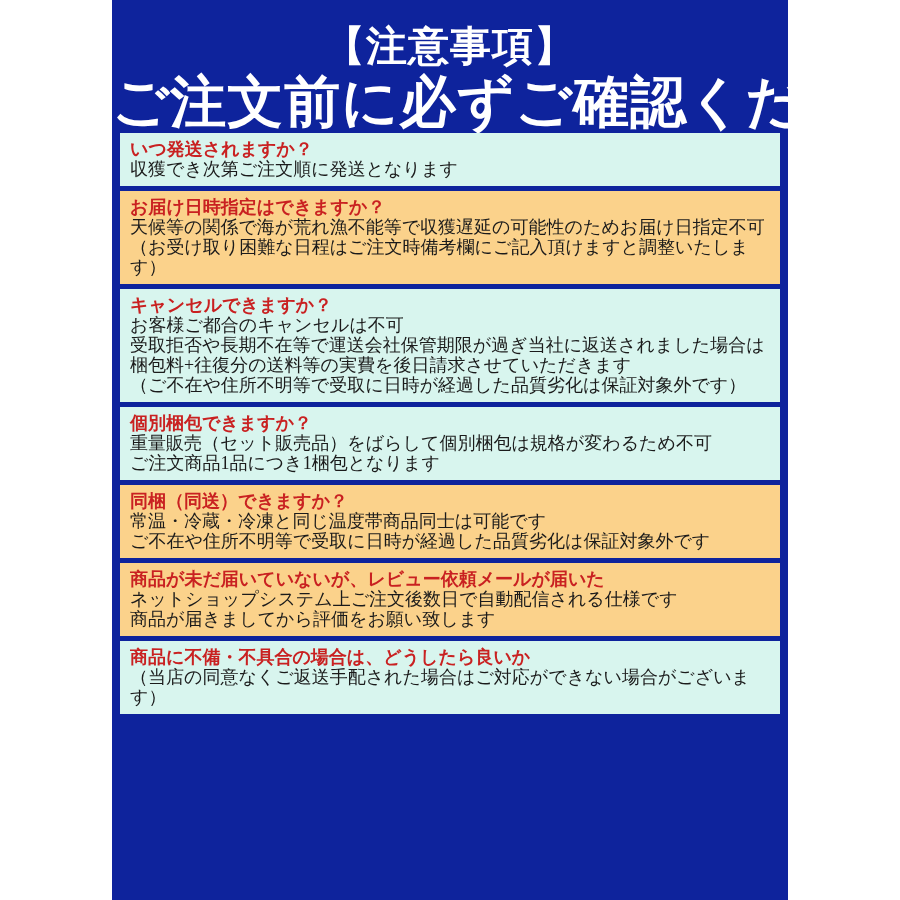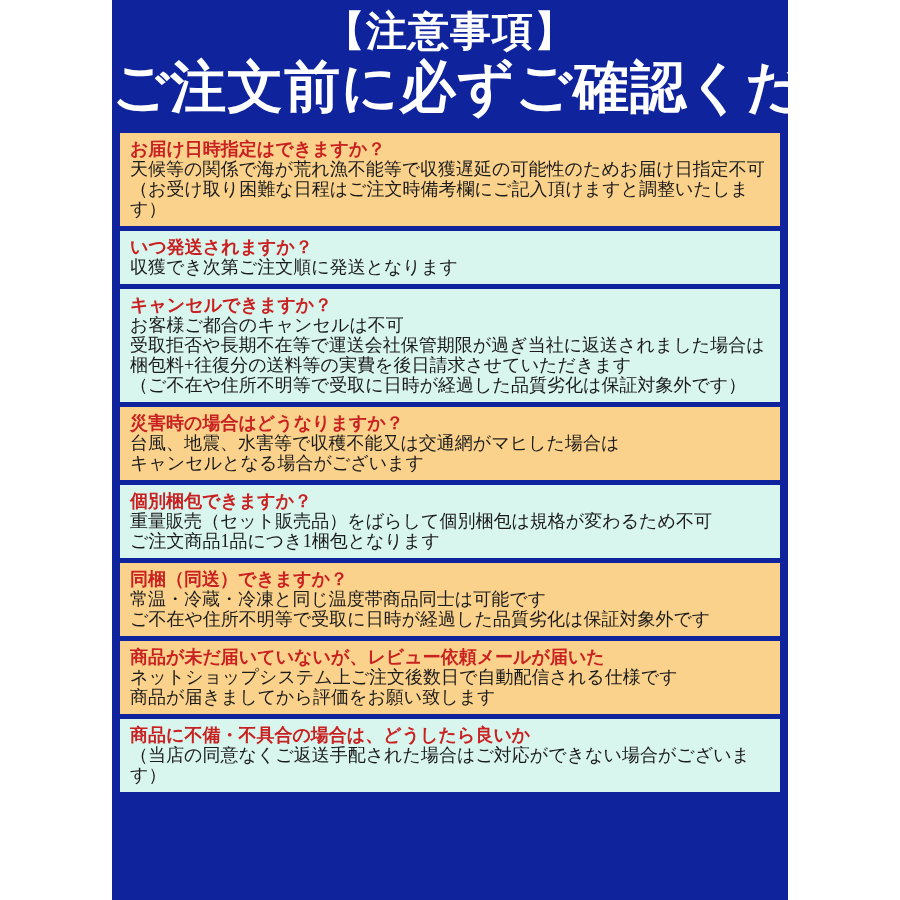--- a/index.html
+++ b/index.html
@@ -15,21 +15,21 @@
     width:900px;height:900px;position:relative;background:#ffffff;
     font-family:"Liberation Serif","DejaVu Serif",serif;
     overflow:hidden;
   }
   .panel{
     position:absolute;left:112px;top:0;width:676px;height:900px;
     background:var(--blue);
   }
   .header{
     text-align:center;color:#ffffff;font-weight:bold;
-    padding-top:8px;height:130px;
+    padding-top:23px;height:130px;
   }
   .header-line1{font-size:41px;line-height:1.15;letter-spacing:1px;}
   .header-line2{font-size:56px;line-height:1.15;letter-spacing:1px;white-space:nowrap;}
   .sections{
     padding:3px 8px 0 8px;
     display:flex;flex-direction:column;gap:5px;
   }
   .section{
     padding:6px 10px 7px 10px;
     font-size:18px;line-height:20px;
@@ -41,44 +41,39 @@
 </style>
 </head>
 <body>
 
 <div class="panel">
   <div class="header">
     <div class="header-line1">【注意事項】</div>
     <div class="header-line2">ご注文前に必ずご確認ください</div>
   </div>
   <div class="sections" id="sections">
+  <section class="section cyan">
+    <div class="q">いつ発送されますか？</div>
+  <div class="line">収獲でき次第ご注文順に発送となります</div>
+      </section>
+
   <section class="section orange">
     <div class="q">お届け日時指定はできますか？</div>
   <div class="line">天候等の関係で海が荒れ漁不能等で収獲遅延の可能性のためお届け日指定不可</div>
         <div class="line">（お受け取り困難な日程はご注文時備考欄にご記入頂けますと調整いたします）</div>
-      </section>
-
-  <section class="section cyan">
-    <div class="q">いつ発送されますか？</div>
-  <div class="line">収獲でき次第ご注文順に発送となります</div>
       </section>
 
   <section class="section cyan">
     <div class="q">キャンセルできますか？</div>
   <div class="line">お客様ご都合のキャンセルは不可</div>
         <div class="line">受取拒否や長期不在等で運送会社保管期限が過ぎ当社に返送されました場合は</div>
         <div class="line">梱包料+往復分の送料等の実費を後日請求させていただきます</div>
         <div class="line">（ご不在や住所不明等で受取に日時が経過した品質劣化は保証対象外です）</div>
       </section>
 
-  <section class="section orange">
-    <div class="q">災害時の場合はどうなりますか？</div>
-  <div class="line">台風、地震、水害等で収穫不能又は交通網がマヒした場合は</div>
-        <div class="line">キャンセルとなる場合がございます</div>
-      </section>
 
   <section class="section cyan">
     <div class="q">個別梱包できますか？</div>
   <div class="line">重量販売（セット販売品）をばらして個別梱包は規格が変わるため不可</div>
         <div class="line">ご注文商品1品につき1梱包となります</div>
       </section>
 
   <section class="section orange">
     <div class="q">同梱（同送）できますか？</div>
   <div class="line">常温・冷蔵・冷凍と同じ温度帯商品同士は可能です</div>

